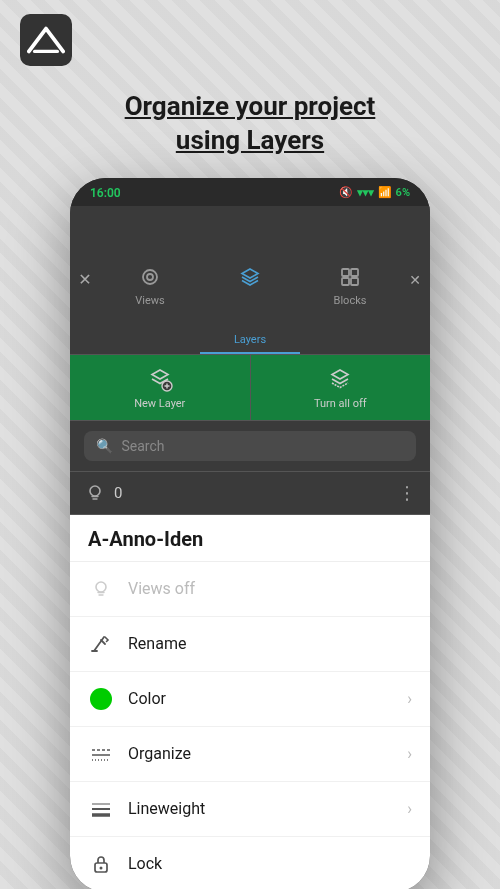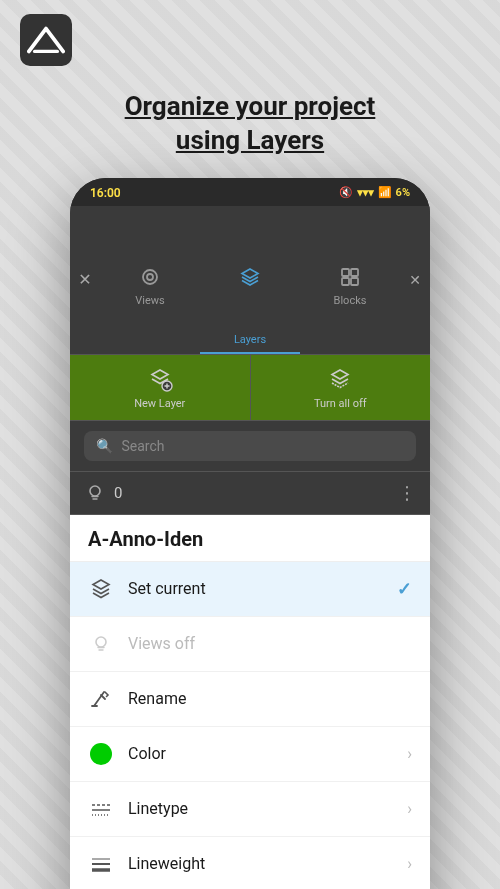--- a/index.html
+++ b/index.html
@@ -77,21 +77,21 @@
     }
 
     
     .status-bar {
       background: #2a2a2a;
       display: flex;
       justify-content: space-between;
       align-items: center;
       padding: 8px 20px 6px;
       font-size: 12px;
-      color: #fde047;
+      color: #22c55e;
       font-weight: 600;
     }
 
     .status-right {
       display: flex;
       align-items: center;
       gap: 4px;
       font-size: 11px;
     }
 
@@ -165,21 +165,21 @@
       align-items: center;
       justify-content: center;
     }
 
     .tab-label {
       font-size: 11px;
     }
 
     
     .action-row {
-      background: #4d7c0f;
+      background: #15803d;
       display: flex;
       border-bottom: 1px solid #555;
     }
 
     .action-btn {
       flex: 1;
       display: flex;
       flex-direction: column;
       align-items: center;
       padding: 10px 8px;
@@ -426,31 +426,20 @@
         <path d="M8 14.5h6M9 17h4" stroke="#aaa" stroke-width="1.4" stroke-linecap="round"></path>
       </svg>
     </div>
     <span class="layer-zero">0</span>
     <span class="dots-icon">⋮</span>
   </div>
 
   <div class="bottom-sheet">
     <div class="sheet-title">A-Anno-Iden</div>
 
-    <div class="menu-item active-item">
-      <div class="menu-item-icon">
-        <svg width="24" height="24" viewBox="0 0 24 24" fill="none">
-          <path d="M12 3L20 7.5L12 12L4 7.5L12 3Z" stroke="#555" stroke-width="1.6"></path>
-          <path d="M4 12L12 16.5L20 12" stroke="#555" stroke-width="1.6"></path>
-          <path d="M4 16L12 20.5L20 16" stroke="#555" stroke-width="1.6"></path>
-        </svg>
-      </div>
-      <span class="menu-item-label">Set current</span>
-      <span class="menu-item-check">✓</span>
-    </div>
 
     <div class="menu-item">
       <div class="menu-item-icon">
         <svg width="24" height="24" viewBox="0 0 24 24" fill="none">
           <circle cx="12" cy="10" r="5" stroke="#ccc" stroke-width="1.6"></circle>
           <path d="M9 15.5h6M10 18h4" stroke="#ccc" stroke-width="1.4" stroke-linecap="round"></path>
         </svg>
       </div>
       <span class="menu-item-label disabled">Views off</span>
     </div>
@@ -476,21 +465,21 @@
     </div>
 
     <div class="menu-item">
       <div class="menu-item-icon">
         <svg width="24" height="24" viewBox="0 0 24 24" fill="none">
           <line x1="3" y1="8" x2="21" y2="8" stroke="#555" stroke-width="1.5" stroke-dasharray="3 2"></line>
           <line x1="3" y1="13" x2="21" y2="13" stroke="#555" stroke-width="1.5"></line>
           <line x1="3" y1="18" x2="21" y2="18" stroke="#555" stroke-width="1.5" stroke-dasharray="1 2"></line>
         </svg>
       </div>
-      <span class="menu-item-label">Linetype</span>
+      <span class="menu-item-label">Organize</span>
       <span class="menu-item-arrow">›</span>
     </div>
 
     <div class="menu-item">
       <div class="menu-item-icon">
         <svg width="24" height="24" viewBox="0 0 24 24" fill="none">
           <line x1="3" y1="7" x2="21" y2="7" stroke="#555" stroke-width="1"></line>
           <line x1="3" y1="12" x2="21" y2="12" stroke="#555" stroke-width="2"></line>
           <line x1="3" y1="18" x2="21" y2="18" stroke="#555" stroke-width="3.5"></line>
         </svg>

